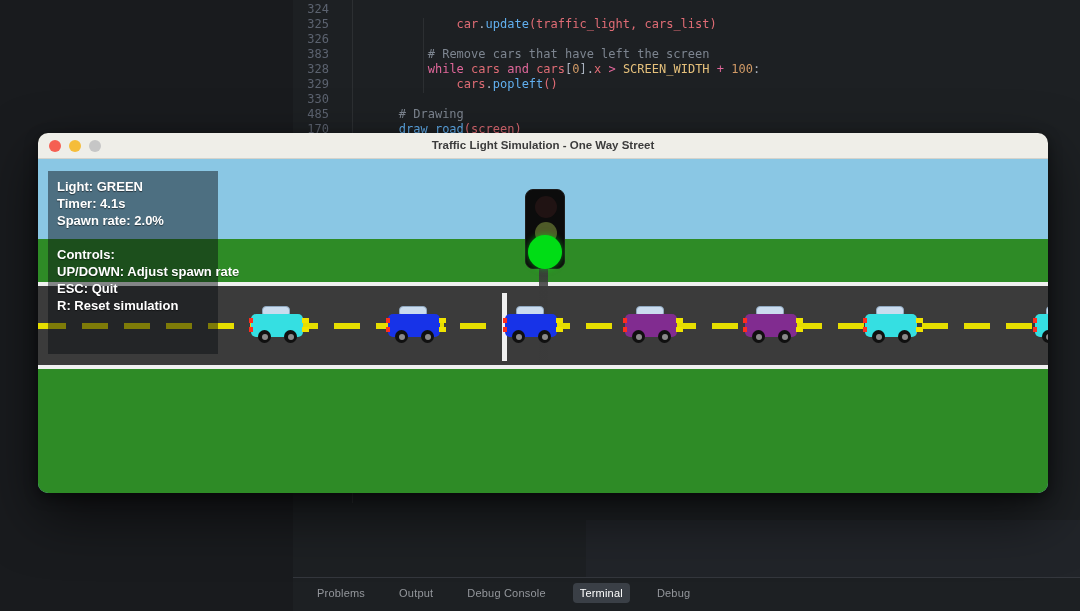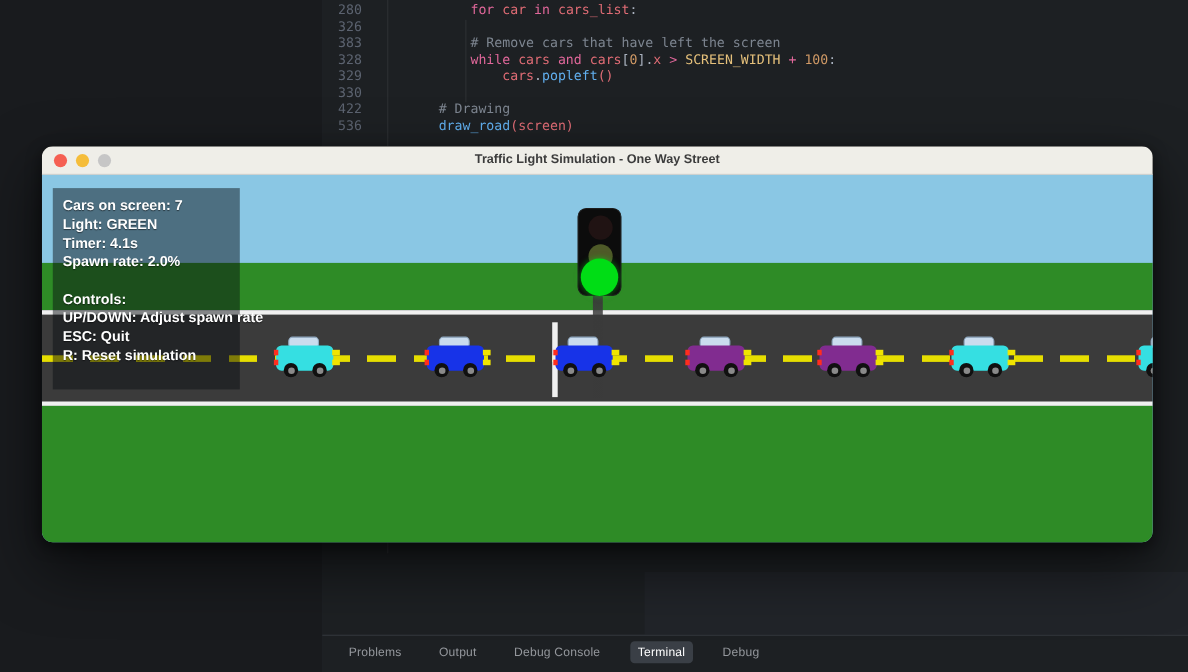--- a/index.html
+++ b/index.html
@@ -72,28 +72,29 @@
   .car .head{position:absolute;right:-6px;width:7px;height:5px;background:#f0e400;}
   .car .wheel{position:absolute;top:24px;width:13px;height:13px;border-radius:50%;background:#101010;}
   .car .hub{position:absolute;left:3.5px;top:3.5px;width:6px;height:6px;border-radius:50%;background:#8a8a8a;}
 </style>
 </head>
 <body>
 
 <div class="left-strip"></div>
 <div class="editor-area">
   <div class="code-block">
-      <div class="code-line"><span class="ln">280</span><span class="code-text"><span class="tk-sp">            </span><span class="tk-kw">for</span><span class="tk-sp"> </span><span class="tk-var">car</span><span class="tk-sp"> </span><span class="tk-kw">in</span><span class="tk-sp"> </span><span class="tk-var">cars_list</span><span class="tk-pn">:</span></span></div>
+      <div class="code-line"><span class="ln">324</span></div>
+      <div class="code-line"><span class="ln">325</span><span class="code-text"><span class="tk-sp">                </span><span class="tk-var">car</span><span class="tk-pn">.</span><span class="tk-fn">update</span><span class="tk-var">(traffic_light,</span><span class="tk-sp"> </span><span class="tk-var">cars_list)</span></span></div>
       <div class="code-line"><span class="ln">326</span><span class="code-text"></span></div>
       <div class="code-line"><span class="ln">383</span><span class="code-text"><span class="tk-sp">            </span><span class="tk-cm"># Remove cars that have left the screen</span></span></div>
       <div class="code-line"><span class="ln">328</span><span class="code-text"><span class="tk-sp">            </span><span class="tk-kw">while</span><span class="tk-sp"> </span><span class="tk-var">cars</span><span class="tk-sp"> </span><span class="tk-kw">and</span><span class="tk-sp"> </span><span class="tk-var">cars</span><span class="tk-pn">[</span><span class="tk-num">0</span><span class="tk-pn">].</span><span class="tk-var">x</span><span class="tk-sp"> </span><span class="tk-kw">&gt;</span><span class="tk-sp"> </span><span class="tk-const">SCREEN_WIDTH</span><span class="tk-sp"> </span><span class="tk-kw">+</span><span class="tk-sp"> </span><span class="tk-num">100</span><span class="tk-pn">:</span></span></div>
       <div class="code-line"><span class="ln">329</span><span class="code-text"><span class="tk-sp">                </span><span class="tk-var">cars</span><span class="tk-pn">.</span><span class="tk-fn">popleft</span><span class="tk-var">()</span></span></div>
       <div class="code-line"><span class="ln">330</span><span class="code-text"></span></div>
-      <div class="code-line"><span class="ln">422</span><span class="code-text"><span class="tk-sp">        </span><span class="tk-cm"># Drawing</span></span></div>
-      <div class="code-line"><span class="ln">536</span><span class="code-text"><span class="tk-sp">        </span><span class="tk-fn">draw_road</span><span class="tk-var">(screen)</span></span></div>
+      <div class="code-line"><span class="ln">485</span><span class="code-text"><span class="tk-sp">        </span><span class="tk-cm"># Drawing</span></span></div>
+      <div class="code-line"><span class="ln">170</span><span class="code-text"><span class="tk-sp">        </span><span class="tk-fn">draw_road</span><span class="tk-var">(screen)</span></span></div>
     </div>
   <div class="indent-guide" style="left:59px;top:0;height:133px;"></div>
   <div class="indent-guide" style="left:130px;top:18px;height:75px;"></div>
   <div class="indent-guide" style="left:59px;top:487px;height:16px;"></div>
   <div class="panel-top"></div>
   <div class="panel-separator" style="left:0;"></div>
   <div class="panel-tabs" style="left:5px;">
       <div class="tab">Problems</div>
       <div class="tab">Output</div>
       <div class="tab">Debug Console</div>
@@ -219,21 +220,20 @@
           <div class="roof"></div>
           <div class="body" style="background: rgb(53, 223, 226);"></div>
           <div class="tail" style="top: 12px;"></div>
           <div class="tail" style="top: 21px;"></div>
           <div class="wheel" style="left: 7px;">
             <div class="hub"></div>
           </div>
         </div>
       </div>
     <div class="hud">
-        <div class="hud-line">Cars on screen: 7</div>
         <div class="hud-line">Light: GREEN</div>
         <div class="hud-line">Timer: 4.1s</div>
         <div class="hud-line">Spawn rate: 2.0%</div>
         <div class="hud-line">&nbsp;</div>
         <div class="hud-line">Controls:</div>
         <div class="hud-line">UP/DOWN: Adjust spawn rate</div>
         <div class="hud-line">ESC: Quit</div>
         <div class="hud-line">R: Reset simulation</div>
       </div>
   </div>

